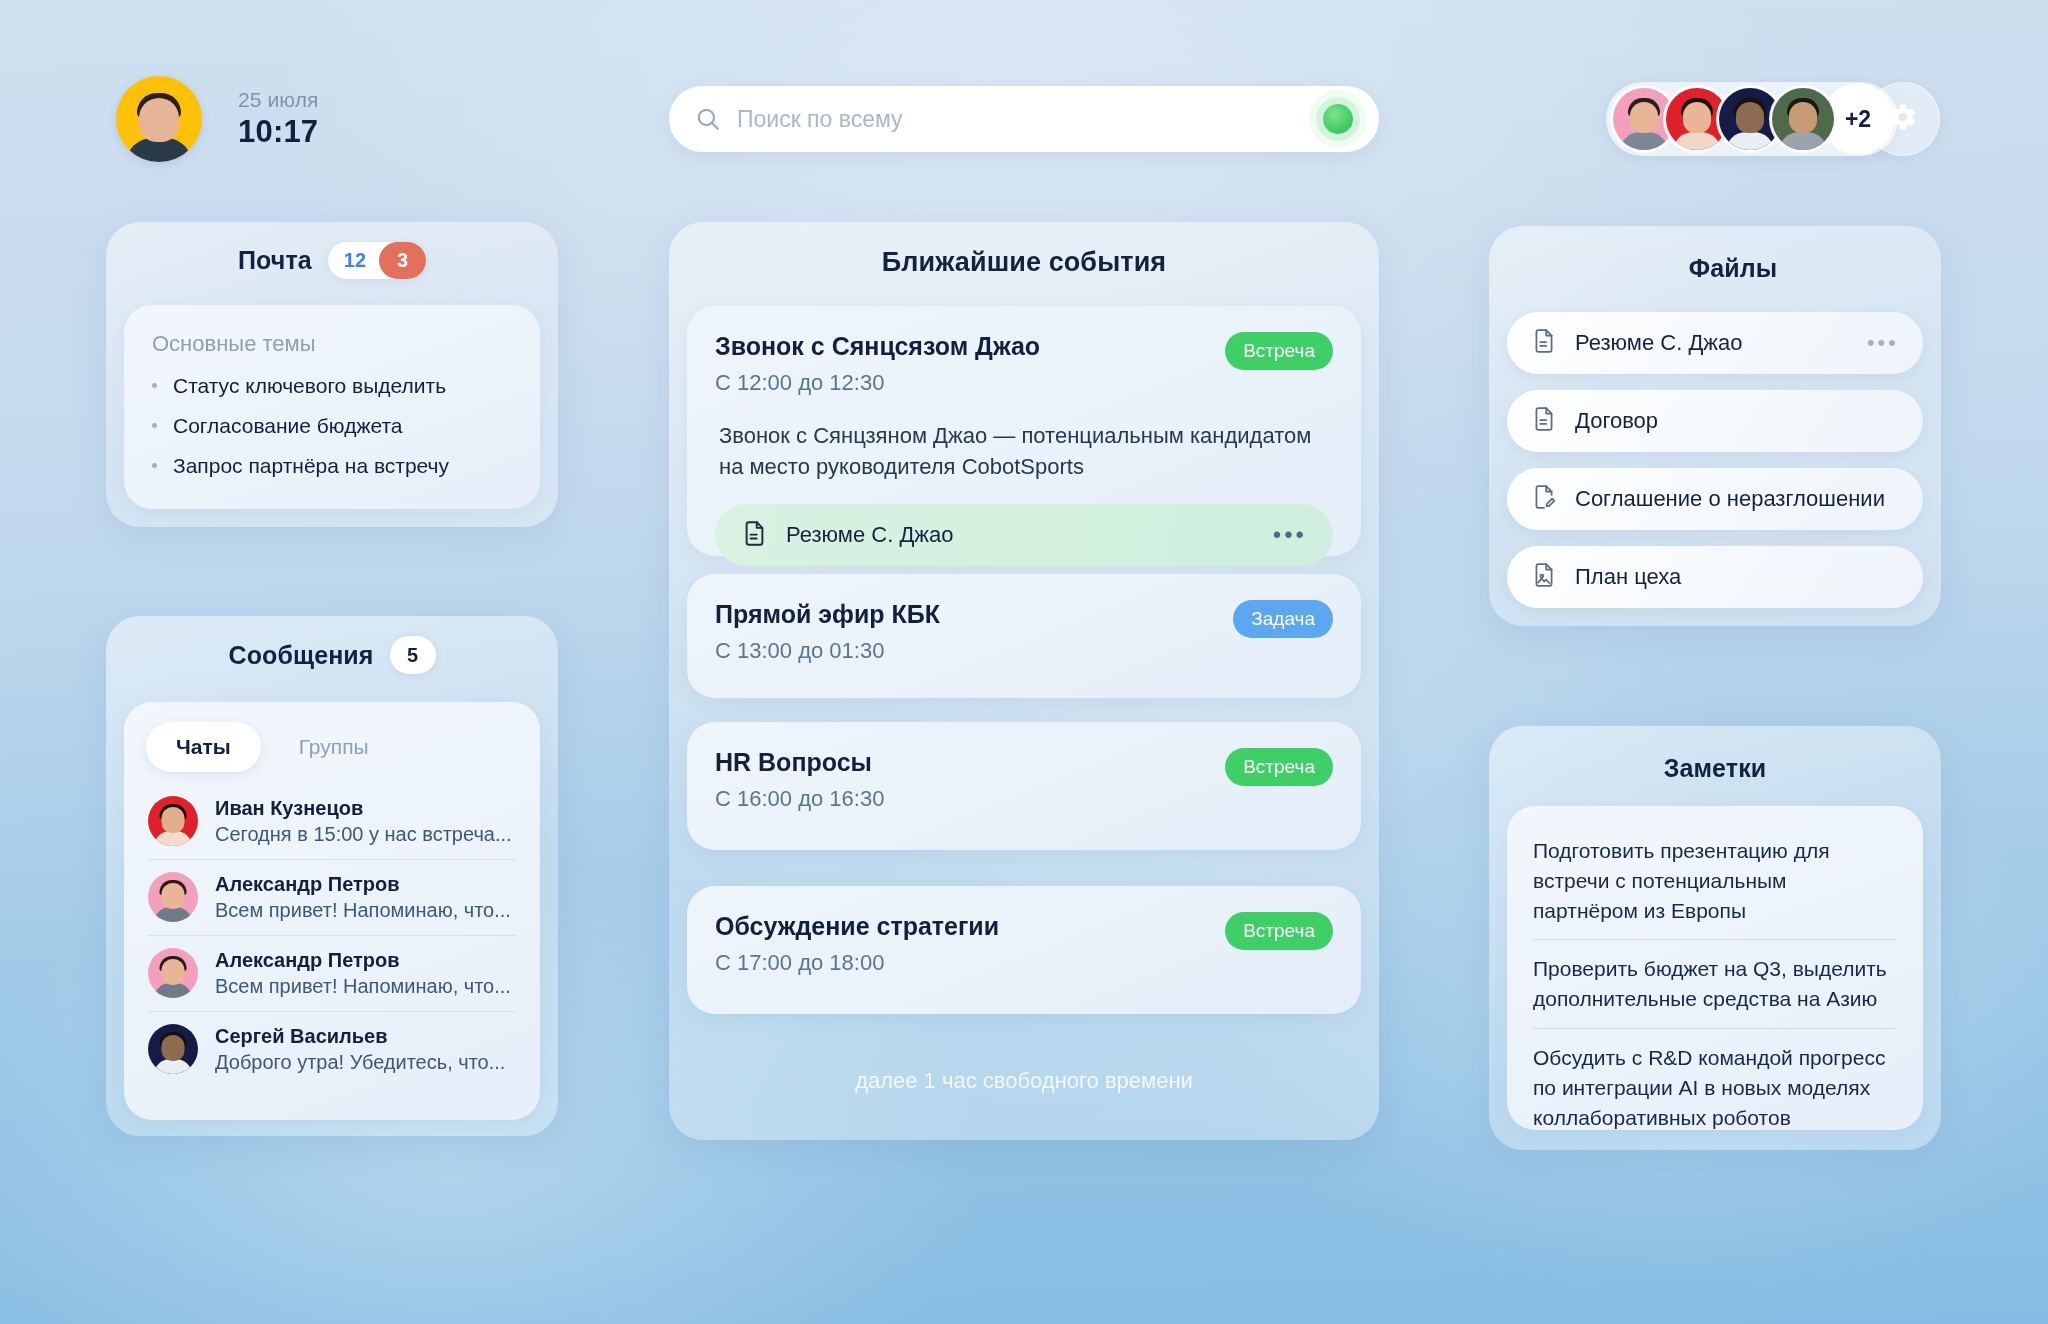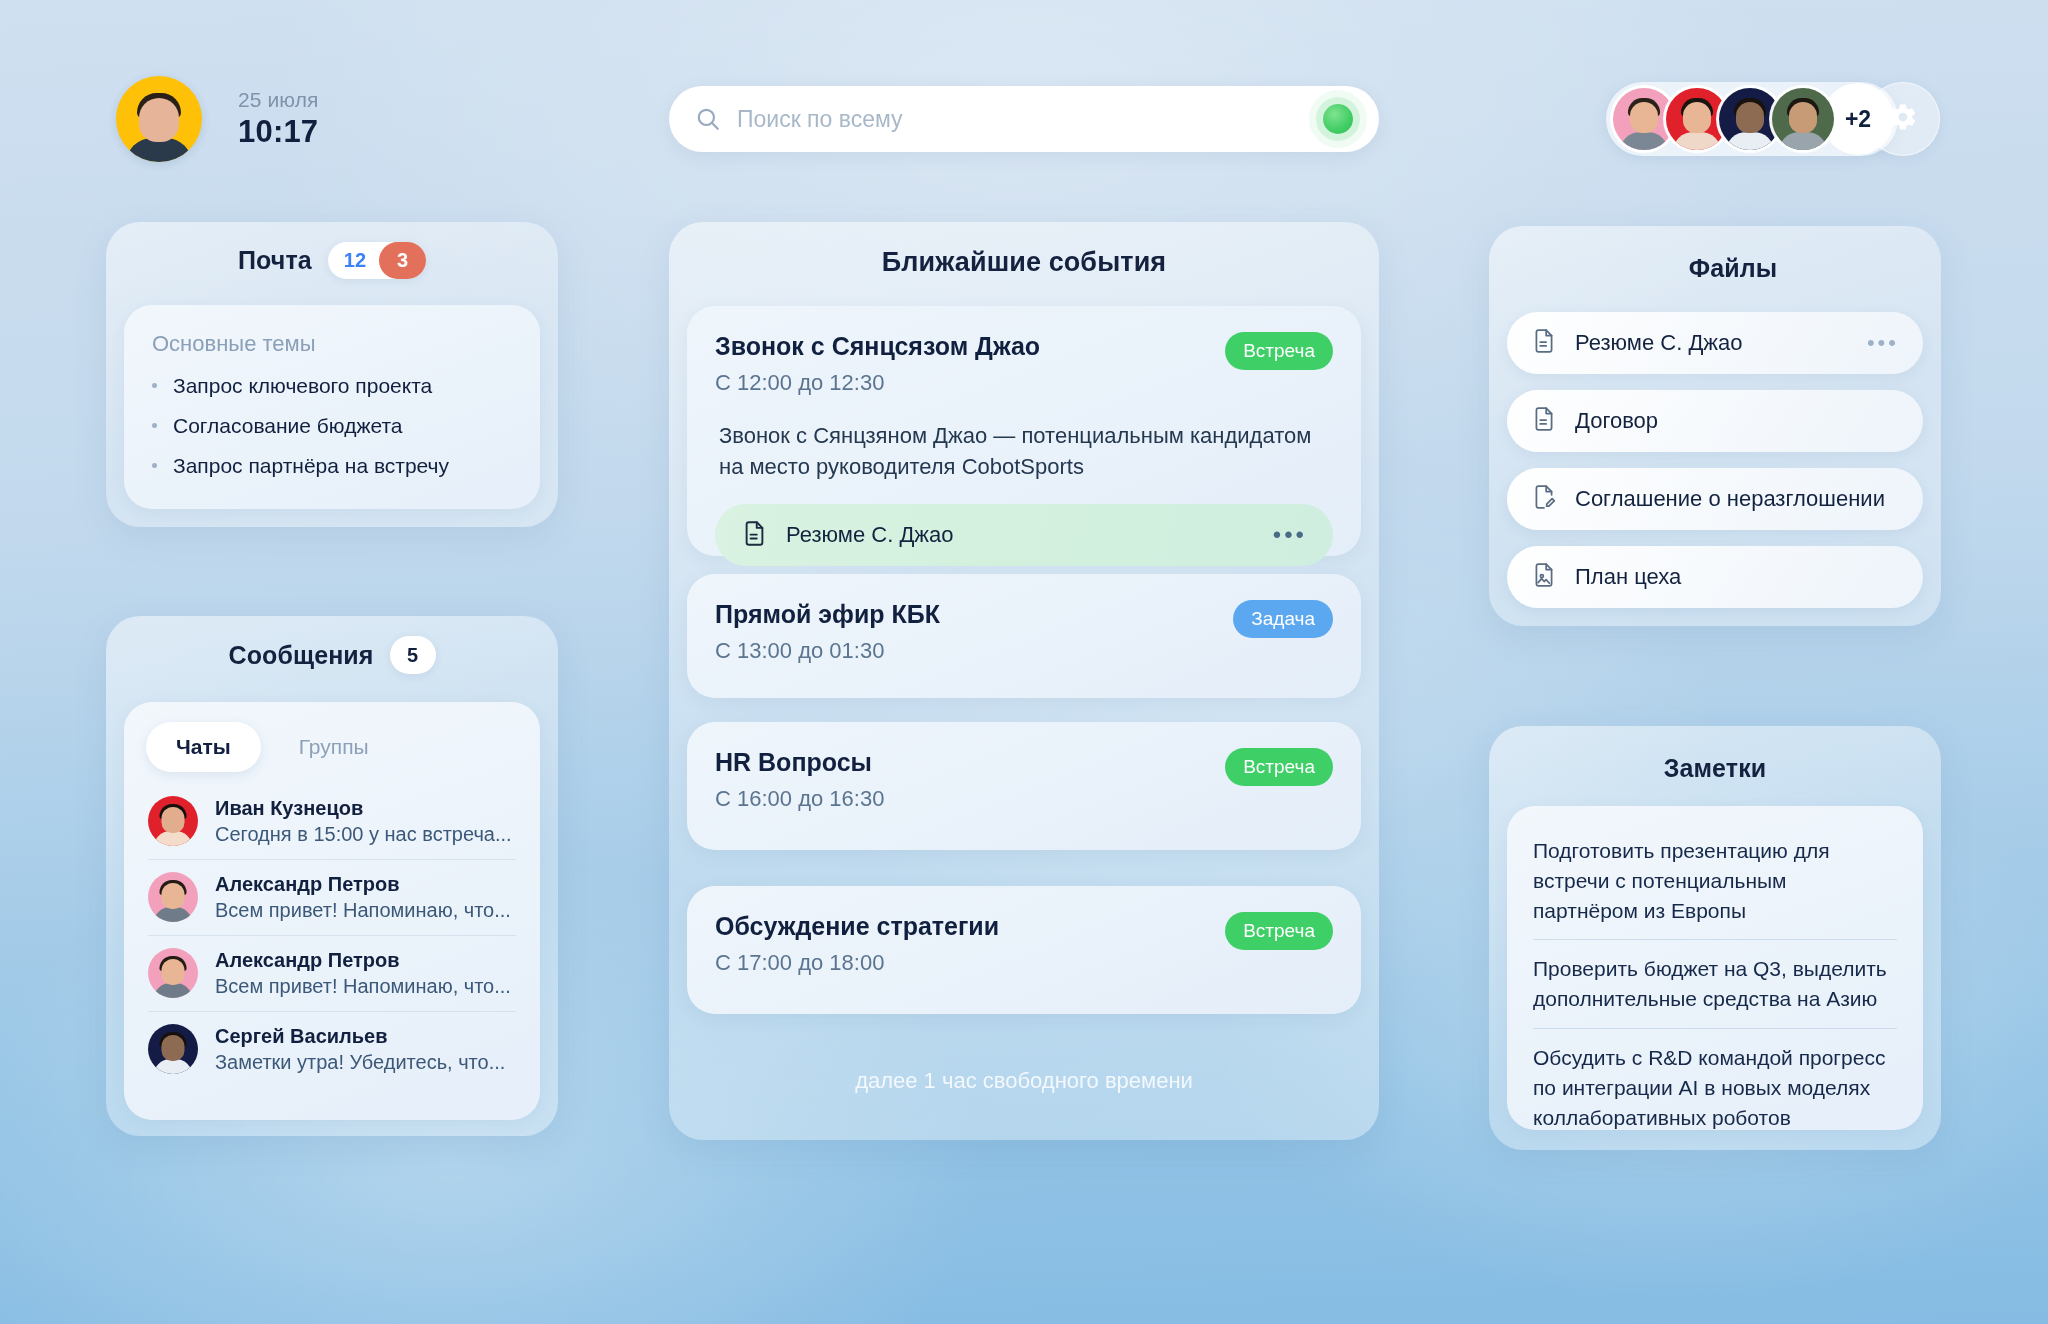--- a/index.html
+++ b/index.html
@@ -282,21 +282,21 @@
       <div class="mail-badges">
         <span class="mail-count">12</span>
         <span class="mail-unread">3</span>
       </div>
     </div>
     <div class="inner mail-inner">
       <div class="mail-sub">Основные темы</div>
       <ul class="mail-list">
         <li>
             <span class="bullet"></span>
-            <span>Запрос ключевого проекта</span>
+            <span>Статус ключевого выделить</span>
           </li>
         <li>
             <span class="bullet"></span>
             <span>Согласование бюджета</span>
           </li>
         <li>
             <span class="bullet"></span>
             <span>Запрос партнёра на встречу</span>
           </li>
       </ul>
@@ -353,21 +353,21 @@
         </div>
 
         <div class="chat-row">
           <div class="chat-av" style="background:#141C46">
             <div class="bd" style="background:#e8eef4"></div>
               <div class="hr" style="background:#15100c"></div>
               <div class="h" style="background:#8d6a52"></div>
           </div>
           <div class="chat-txt">
             <div class="chat-name">Сергей Васильев</div>
-            <div class="chat-prev">Заметки утра! Убедитесь, что...</div>
+            <div class="chat-prev">Доброго утра! Убедитесь, что...</div>
           </div>
         </div>
 
       </div>
     </div>
   </div>
 
   <div class="glass events-card">
     <div class="card-title events-title">Ближайшие события</div>
 

